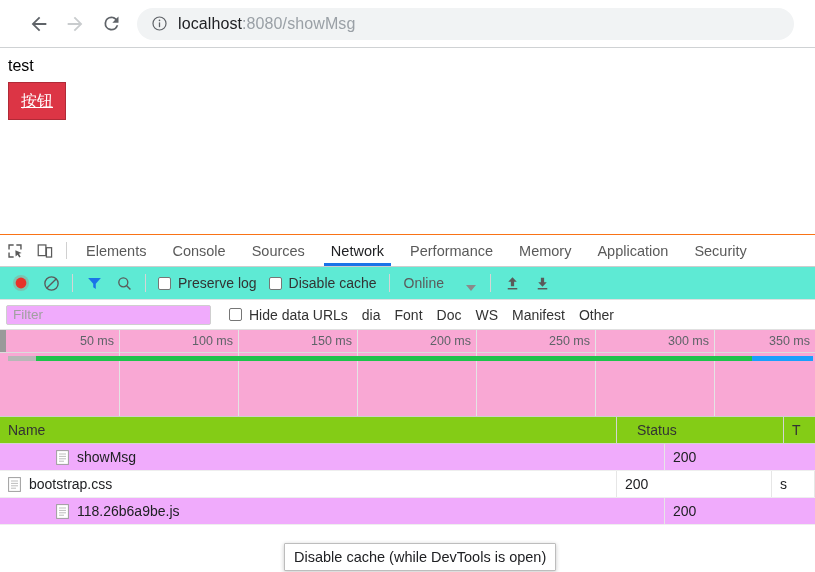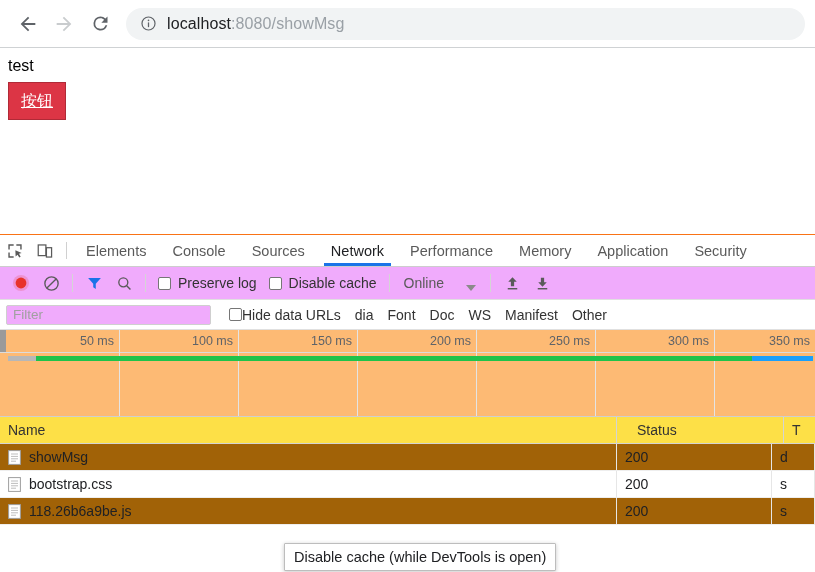--- a/index.html
+++ b/index.html
@@ -15,21 +15,21 @@
     -webkit-font-smoothing: antialiased;
   }
 
   
   .browser-toolbar {
     position: relative;
     height: 48px;
     background: #ffffff;
     display: flex;
     align-items: center;
-    padding: 0 10px;
+    padding: 0 21px;
     box-sizing: border-box;
     border-bottom: 1px solid #cfd2d4;
   }
   .nav-btn {
     width: 36px;
     height: 36px;
     display: flex;
     align-items: center;
     justify-content: center;
     flex: none;
@@ -136,21 +136,21 @@
     left: 6px; right: 6px; bottom: 0;
     height: 3px;
     background: #1a73e8;
   }
 
   
   .dt-toolbar {
     height: 32px;
     display: flex;
     align-items: center;
-    background: #f0abfc;
+    background: #5eead4;
     border-bottom: 1px solid #e0e0e0;
     flex: none;
     padding-left: 6px;
   }
   .tb-icon {
     width: 30px; height: 26px;
     display: flex; align-items: center; justify-content: center;
     flex: none;
   }
   .tb-sep { width: 1px; height: 18px; background: #d5d5d5; margin: 0 6px; flex: none; }
@@ -200,21 +200,21 @@
     font-size: 13.5px;
     color: #000;
     padding: 0 6px;
     box-sizing: border-box;
     font-family: "Liberation Sans", sans-serif;
     outline: none;
     flex: none;
   }
   .filter-input::placeholder { color: #a0a0a0; }
   .fb-check {
-    display: flex; align-items: center; 
+    display: flex; align-items: center; gap: 7px;
     font-size: 14px; color: #333; white-space: nowrap;
     margin-left: 18px; flex: none;
   }
   .fb-chips {
     display: flex; align-items: center; gap: 14px;
     font-size: 14px; color: #333;
     margin-left: 14px;
     white-space: nowrap;
   }
 
@@ -230,21 +230,21 @@
     color: #202124;
     padding: 5px 9px;
     white-space: nowrap;
     z-index: 50;
     border-radius: 1px;
   }
 
   
   .dt-overview {
     height: 86px;
-    background: #fdba74;
+    background: #f9a8d4;
     position: relative;
     flex: none;
     border-bottom: 1px solid #cfcfcf;
     overflow: hidden;
   }
   .ov-scrollhandle {
     position: absolute;
     left: 0; top: 0;
     width: 6px; height: 22px;
     background: #9a9a9a;
@@ -282,21 +282,21 @@
     display: flex;
     flex-direction: column;
     background: #ffffff;
     overflow: hidden;
     position: relative;
   }
   .tbl-head {
     height: 26px;
     display: flex;
     align-items: center;
-    background: #fde047;
+    background: #84cc16;
     border-bottom: 1px solid #d4d4d4;
     flex: none;
   }
   .th {
     font-size: 14px;
     color: #333333;
     padding-left: 8px;
     box-sizing: border-box;
     border-right: 1px solid #d4d4d4;
     height: 26px;
@@ -309,21 +309,21 @@
   .th-status { width: 155px; margin-left: 12px; }
   .th-type { width: 43px; }
 
   .tr {
     height: 26px;
     display: flex;
     align-items: center;
     border-bottom: 1px solid #eeeeee;
     flex: none;
   }
-  .tr.odd { background: #a16207; }
+  .tr.odd { background: #f0abfc; padding-left: 48px; }
   .tr.even { background: #ffffff; }
   .td {
     font-size: 14px;
     color: #202124;
     padding-left: 8px;
     box-sizing: border-box;
     border-right: 1px solid #e6e6e6;
     height: 26px;
     line-height: 26px;
     white-space: nowrap;

